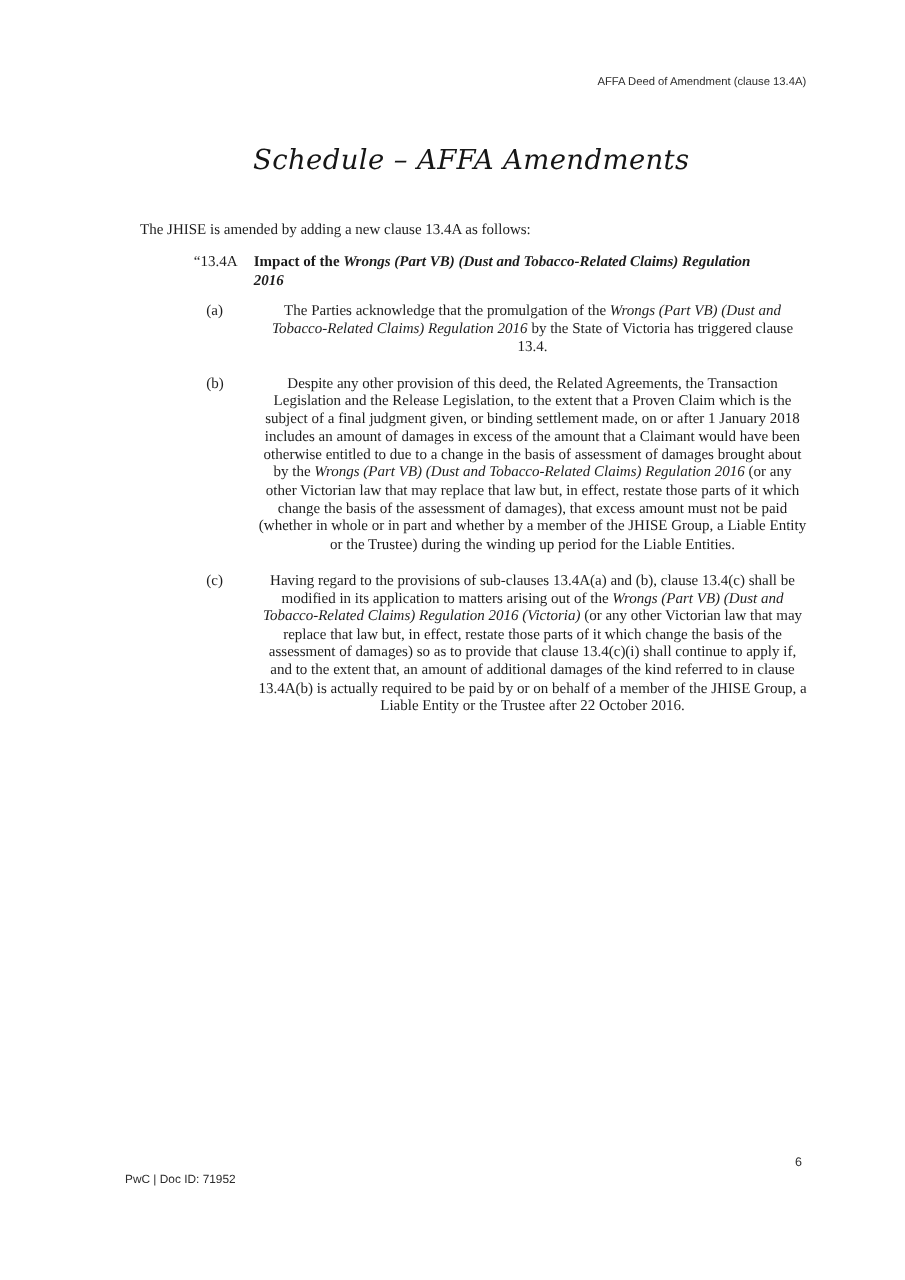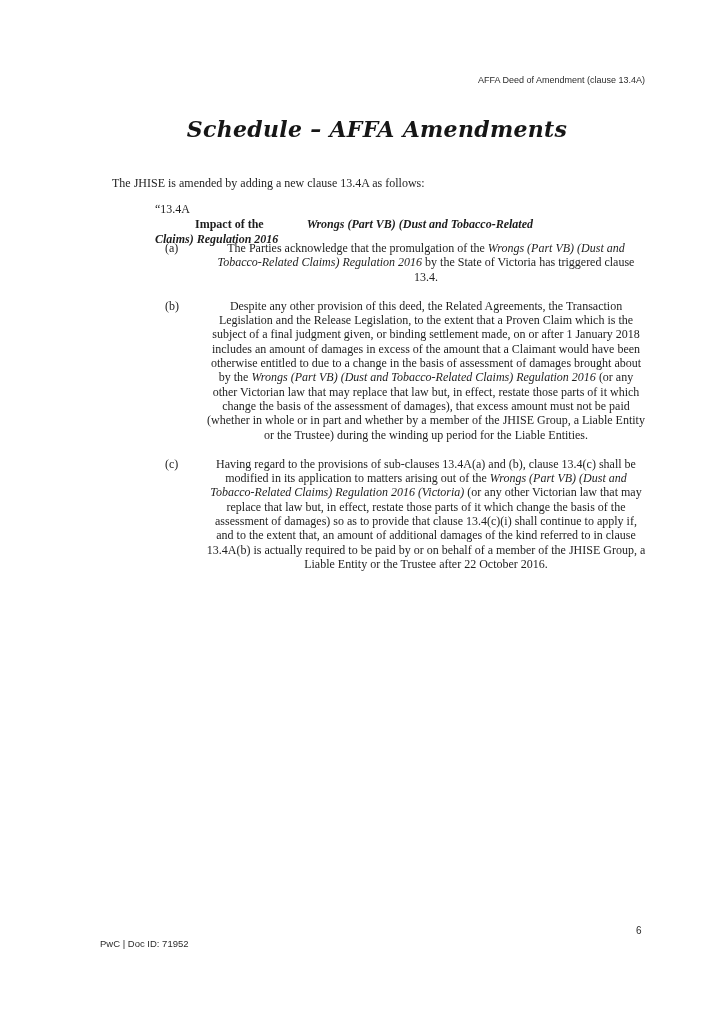--- a/index.html
+++ b/index.html
@@ -12,36 +12,36 @@
     width: 724px;
     height: 1024px;
     background: #ffffff;
     color: #1d1d1d;
     font-family: "Liberation Serif", serif;
     overflow: hidden;
     border-right: 1px solid #ececec;
   }
   .header-line {
     position: absolute;
-    top: 75px;
+    top: 60px;
     right: 79px;
     font-family: "Liberation Sans", sans-serif;
     font-size: 9px;
     line-height: 11px;
     color: #2b2b2b;
   }
   .doc-title {
     position: absolute;
     top: 115px;
     left: 112px;
     width: 530px;
     margin: 0;
     text-align: center;
     font-family: "DejaVu Serif", serif;
-    font-weight: bold;
+    font-weight: normal;
     font-style: italic;
     font-size: 22px;
     line-height: 28px;
     color: #161616;
     letter-spacing: 0.3px;
   }
   .intro-line {
     position: absolute;
     top: 176px;
     left: 112px;
@@ -49,21 +49,20 @@
     font-size: 12px;
     line-height: 14.3px;
   }
   .clause-heading-row {
     position: absolute;
     top: 202px;
     left: 155px;
     display: flex;
     font-size: 12px;
     line-height: 15px;
-    flex-direction: column;
   }
   .clause-number {
     flex: none;
     width: 48px;
   }
   .clause-heading-text {
     width: 402px;
     font-weight: bold;
   }
   .subclause-list {
@@ -79,21 +78,21 @@
   }
   .subclause-label {
     flex: none;
     width: 40px;
   }
   .subclause-text {
     width: 442px;
     text-align: center;
   }
   .italic { font-style: italic; }
-  .bold { font-weight: bold; margin-left: 40px; }
+  .bold { font-weight: bold; }
   .page-number {
     position: absolute;
     top: 925px;
     left: 636px;
     font-family: "Liberation Sans", sans-serif;
     font-size: 10px;
     color: #2b2b2b;
   }
   .footer-line {
     position: absolute;

